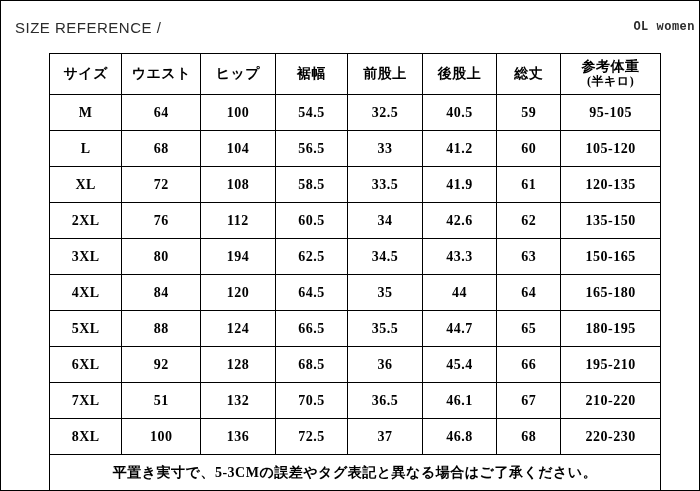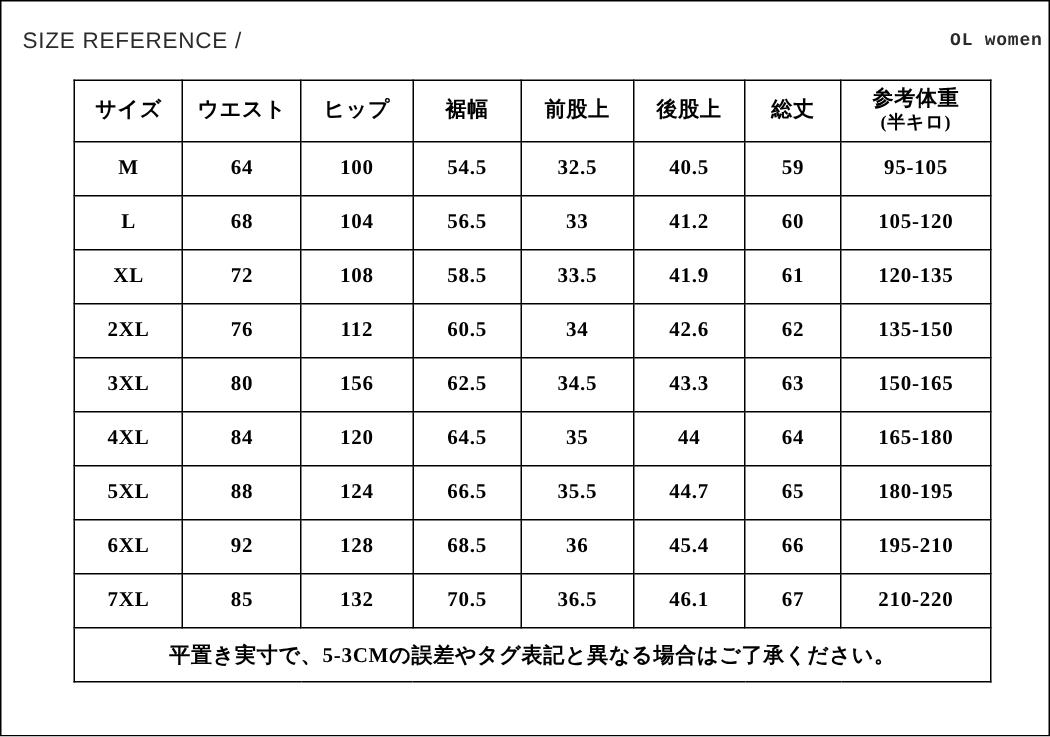--- a/index.html
+++ b/index.html
@@ -163,21 +163,21 @@
           <td>112</td>
           <td>60.5</td>
           <td>34</td>
           <td>42.6</td>
           <td>62</td>
           <td>135-150</td>
         </tr>
         <tr>
           <td>3XL</td>
           <td>80</td>
-          <td>156</td>
+          <td>194</td>
           <td>62.5</td>
           <td>34.5</td>
           <td>43.3</td>
           <td>63</td>
           <td>150-165</td>
         </tr>
         <tr>
           <td>4XL</td>
           <td>84</td>
           <td>120</td>
@@ -202,28 +202,38 @@
           <td>92</td>
           <td>128</td>
           <td>68.5</td>
           <td>36</td>
           <td>45.4</td>
           <td>66</td>
           <td>195-210</td>
         </tr>
         <tr>
           <td>7XL</td>
-          <td>85</td>
+          <td>51</td>
           <td>132</td>
           <td>70.5</td>
           <td>36.5</td>
           <td>46.1</td>
           <td>67</td>
           <td>210-220</td>
         </tr>
+        <tr>
+          <td>8XL</td>
+          <td>100</td>
+          <td>136</td>
+          <td>72.5</td>
+          <td>37</td>
+          <td>46.8</td>
+          <td>68</td>
+          <td>220-230</td>
+        </tr>
         <tr class="note-row">
           <td colspan="8">平置き実寸で、5-3CMの誤差やタグ表記と異なる場合はご了承ください。</td>
         </tr>
       </tbody>
     </table>
   </div>
 
 </div>
 
 </body></html>

